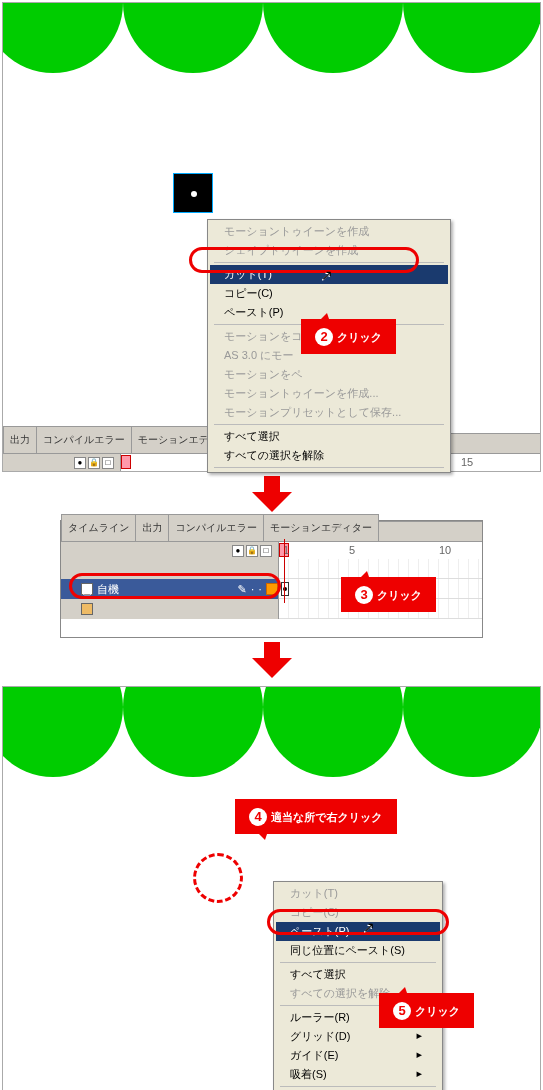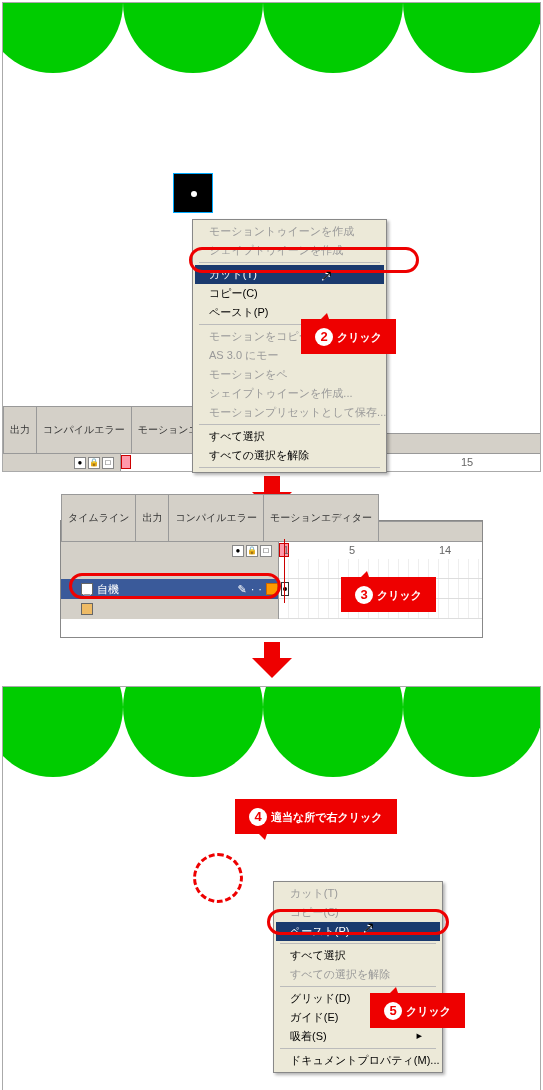--- a/index.html
+++ b/index.html
@@ -14,21 +14,21 @@
   .ctxmenu .item.disabled { color: #999; }
   .ctxmenu .item.hl { background: #1a3a6e; color: #fff; }
   .ctxmenu .sep { height: 1px; background: #bbb; margin: 2px 4px; }
   .red-ring { position: absolute; border: 3px solid #e00; border-radius: 18px; z-index: 6; pointer-events: none; }
   .callout { position: absolute; background: #e00; color: #fff; font-size: 15px; font-weight: bold; padding: 8px 14px; z-index: 10; }
   .callout .num { display: inline-block; background: #fff; color: #e00; width: 18px; height: 18px; border-radius: 50%; text-align: center; line-height: 18px; margin-right: 4px; font-size: 13px; }
   .callout::after { content: ""; position: absolute; width: 0; height: 0; }
   .callout.pt-dl::after { left: 18px; bottom: -18px; border: 12px solid transparent; border-top-color: #e00; border-right-width: 4px; }
   .callout.pt-ul::after { left: 14px; top: -18px; border: 12px solid transparent; border-bottom-color: #e00; border-right-width: 4px; }
   .tabs { background: #d4d0c8; border-top: 1px solid #999; display: flex; align-items: flex-end; height: 20px; }
-  .tab { border: 1px solid #999; border-bottom: none; background: #d4d0c8; padding: 16px 6px; font-size: 10px; margin-right: -1px; color: #333; }
+  .tab { border: 1px solid #999; border-bottom: none; background: #d4d0c8; padding: 6px 6px; font-size: 10px; margin-right: -1px; color: #333; }
   .ruler { background: #fff; border-top: 1px solid #999; height: 18px; position: relative; display: flex; align-items: center; }
   .ruler-pre { width: 118px; height: 100%; background: #d4d0c8; border-right: 1px solid #999; display: flex; align-items: center; justify-content: flex-end; gap: 2px; padding-right: 6px; }
   .micon { width: 12px; height: 12px; border: 1px solid #888; font-size: 8px; text-align: center; line-height: 10px; background: #fff; }
   .ruler-ticks { flex: 1; position: relative; font-size: 9px; color: #666; height: 100%; }
   .tick { position: absolute; top: 2px; }
   .redbox { position: absolute; background: #f9a; border: 1px solid #c00; width: 10px; height: 14px; }
   .arrow-down { width: 40px; height: 40px; margin: 4px auto; position: relative; }
   .arrow-down::before { content: ""; position: absolute; left: 12px; top: 0; width: 16px; height: 18px; background: #e00; }
   .arrow-down::after { content: ""; position: absolute; left: 0; top: 16px; border: 20px solid transparent; border-top-color: #e00; }
   .timeline-panel { border: 1px solid #888; margin: 2px; background: #fff; }
@@ -53,32 +53,32 @@
     <div class="green-circle" style="left:-20px;"></div>
     <div class="green-circle" style="left:120px;"></div>
     <div class="green-circle" style="left:260px;"></div>
     <div class="green-circle" style="left:400px;"></div>
     <div class="black-sq" style="left:170px; top:170px;">
       <div class="dot"></div>
     </div>
   </div>
 
 
-  <div class="ctxmenu" style="left:189px; top:216px; width:195px;">
+  <div class="ctxmenu" style="left:204px; top:216px; width:244px;">
     <div class="item disabled">モーショントゥイーンを作成</div>
     <div class="item disabled">シェイプトゥイーンを作成</div>
     <div class="sep"></div>
     <div class="item hl">カット(T)</div>
     <div class="item">コピー(C)</div>
     <div class="item">ペースト(P)</div>
     <div class="sep"></div>
     <div class="item disabled">モーションをコピー</div>
     <div class="item disabled">AS 3.0 にモー</div>
     <div class="item disabled">モーションをペ</div>
-    <div class="item disabled">シェイプトゥイーンを作成...</div>
+    <div class="item disabled">モーショントゥイーンを作成...</div>
     <div class="item disabled">モーションプリセットとして保存...</div>
     <div class="sep"></div>
     <div class="item">すべて選択</div>
     <div class="item">すべての選択を解除</div>
     <div class="sep"></div>
   </div>
 
   <div class="red-ring" style="left:186px; top:244px; width:230px; height:26px;"></div>
   <div class="cursor" style="left:318px; top:264px;"></div>
 
@@ -118,21 +118,21 @@
   <div class="ruler">
     <div class="ruler-pre" style="width:218px;">
       <span class="micon">●</span>
       <span class="micon">🔒</span>
       <span class="micon">□</span>
     </div>
     <div class="redbox" style="left:218px; top:1px;"></div>
     <div class="ruler-ticks">
       <span class="tick" style="left:4px;">1</span>
       <span class="tick" style="left:70px;">5</span>
-      <span class="tick" style="left:160px;">14</span>
+      <span class="tick" style="left:160px;">10</span>
     </div>
   </div>
   <div class="layer-row">
     <div class="layer-pre"></div>
     <div class="layer-cells"></div>
   </div>
   <div class="layer-row">
     <div class="layer-pre sel">
       <span class="layer-icon" style="background:#fff;">▢</span>
       <span>自機</span>
@@ -174,34 +174,36 @@
   </div>
 
   <div class="callout pt-dl" style="left:232px; top:112px;">
     <span class="num">4</span><span>適当な所で右クリック</span>
   </div>
 
   <div class="ctxmenu" style="left:270px; top:194px; width:170px;">
     <div class="item disabled">カット(T)</div>
     <div class="item disabled">コピー(C)</div>
     <div class="item hl">ペースト(P)</div>
+    <div class="item">同じ位置にペースト(S)</div>
     <div class="sep"></div>
     <div class="item">すべて選択</div>
     <div class="item disabled">すべての選択を解除</div>
     <div class="sep"></div>
+    <div class="item">ルーラー(R)</div>
     <div class="item"><span>グリッド(D)</span><span style="float:right;">▸</span></div>
     <div class="item"><span>ガイド(E)</span><span style="float:right;">▸</span></div>
     <div class="item"><span>吸着(S)</span><span style="float:right;">▸</span></div>
     <div class="sep"></div>
     <div class="item">ドキュメントプロパティ(M)...</div>
 
   </div>
 
   <div class="red-ring" style="left:264px; top:222px; width:182px; height:26px;"></div>
   <div class="cursor" style="left:360px; top:232px;"></div>
 
-  <div class="callout pt-ul" style="left:367px; top:306px;">
+  <div class="callout pt-ul" style="left:376px; top:306px;">
     <span class="num">5</span><span>クリック</span>
   </div>
 
   <div style="height:100px;"></div>
 
 </div>
 
 </body></html>

